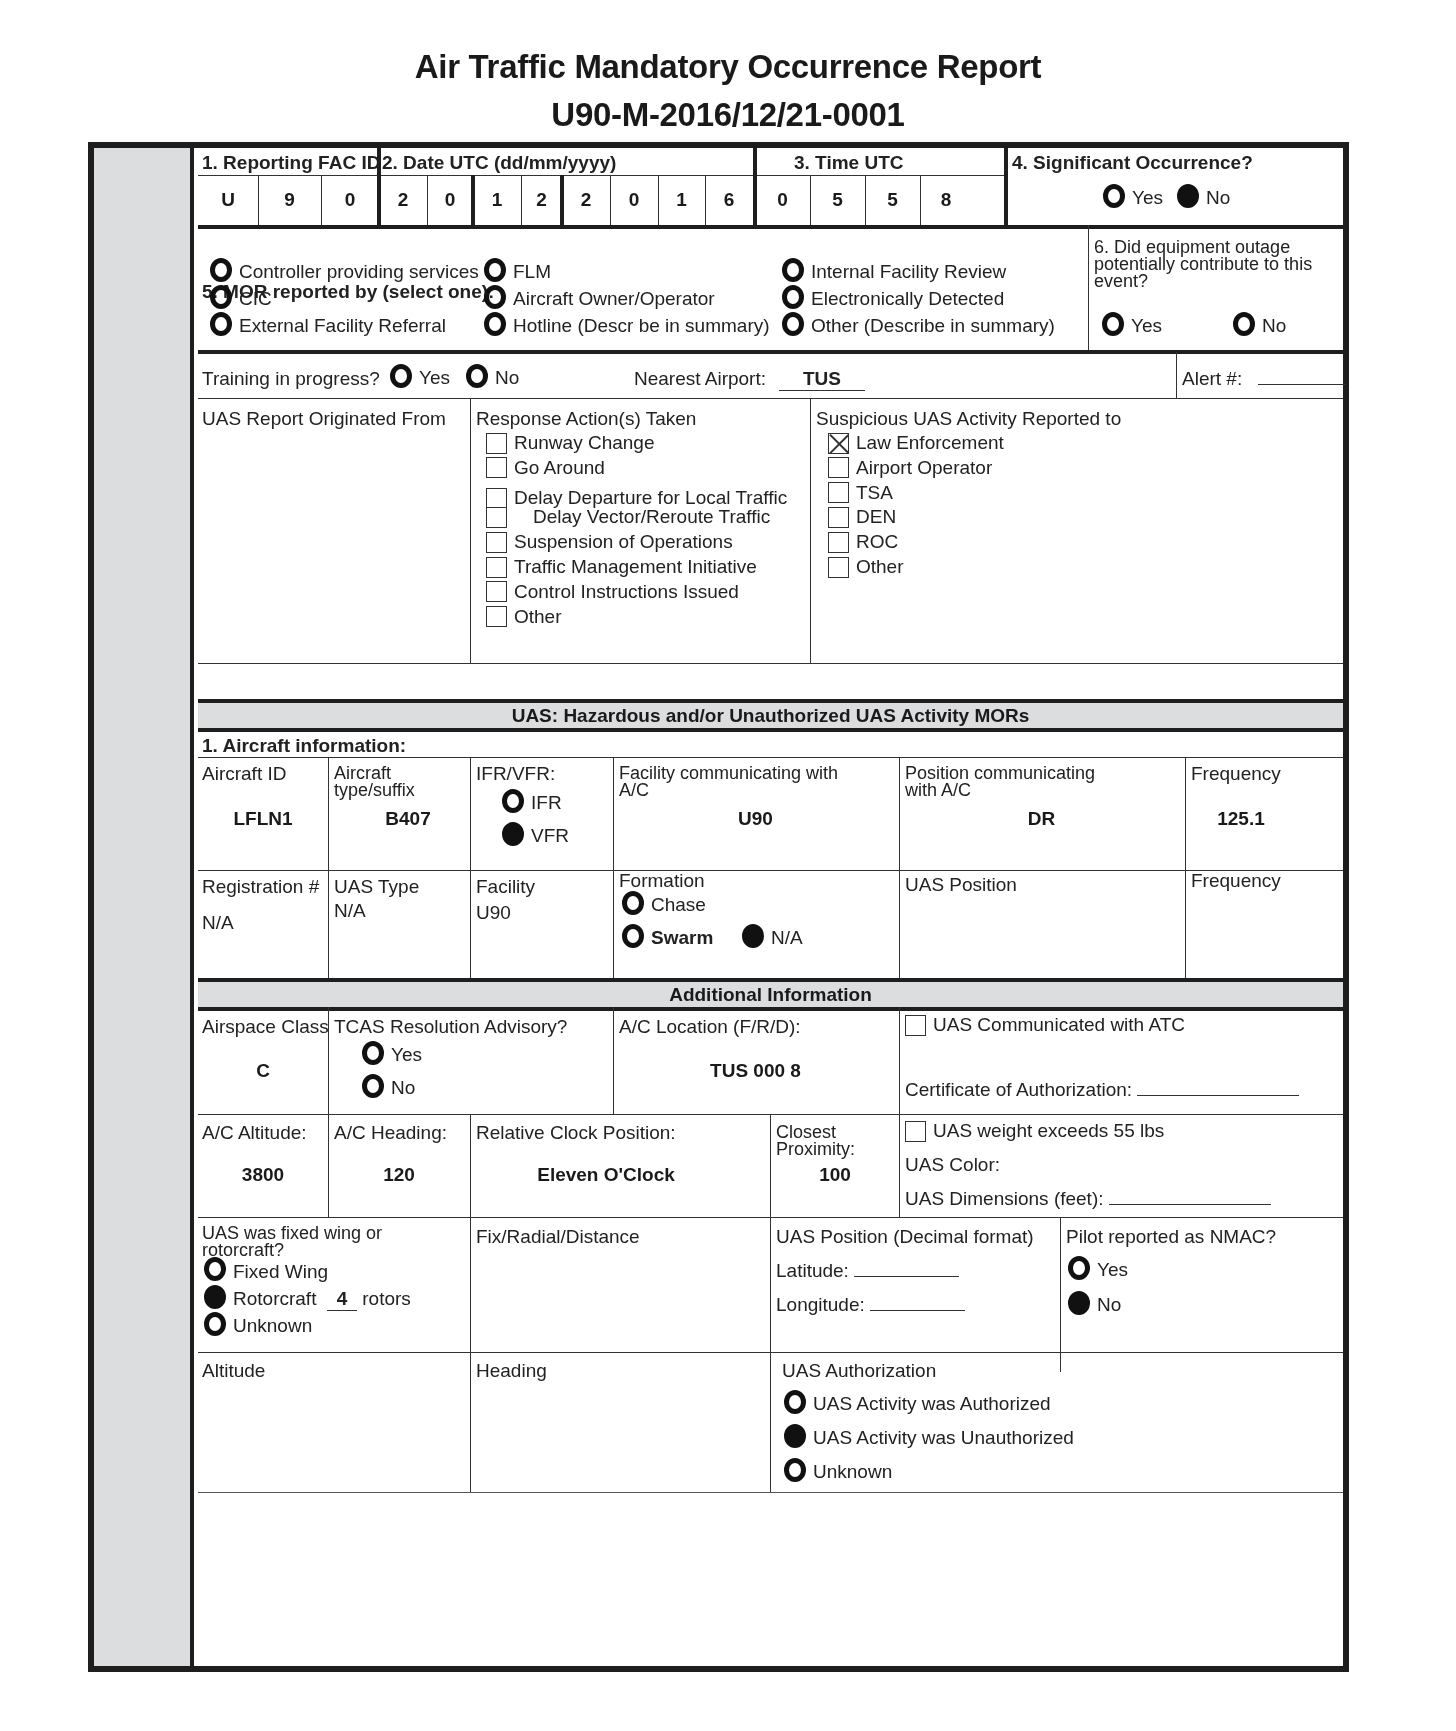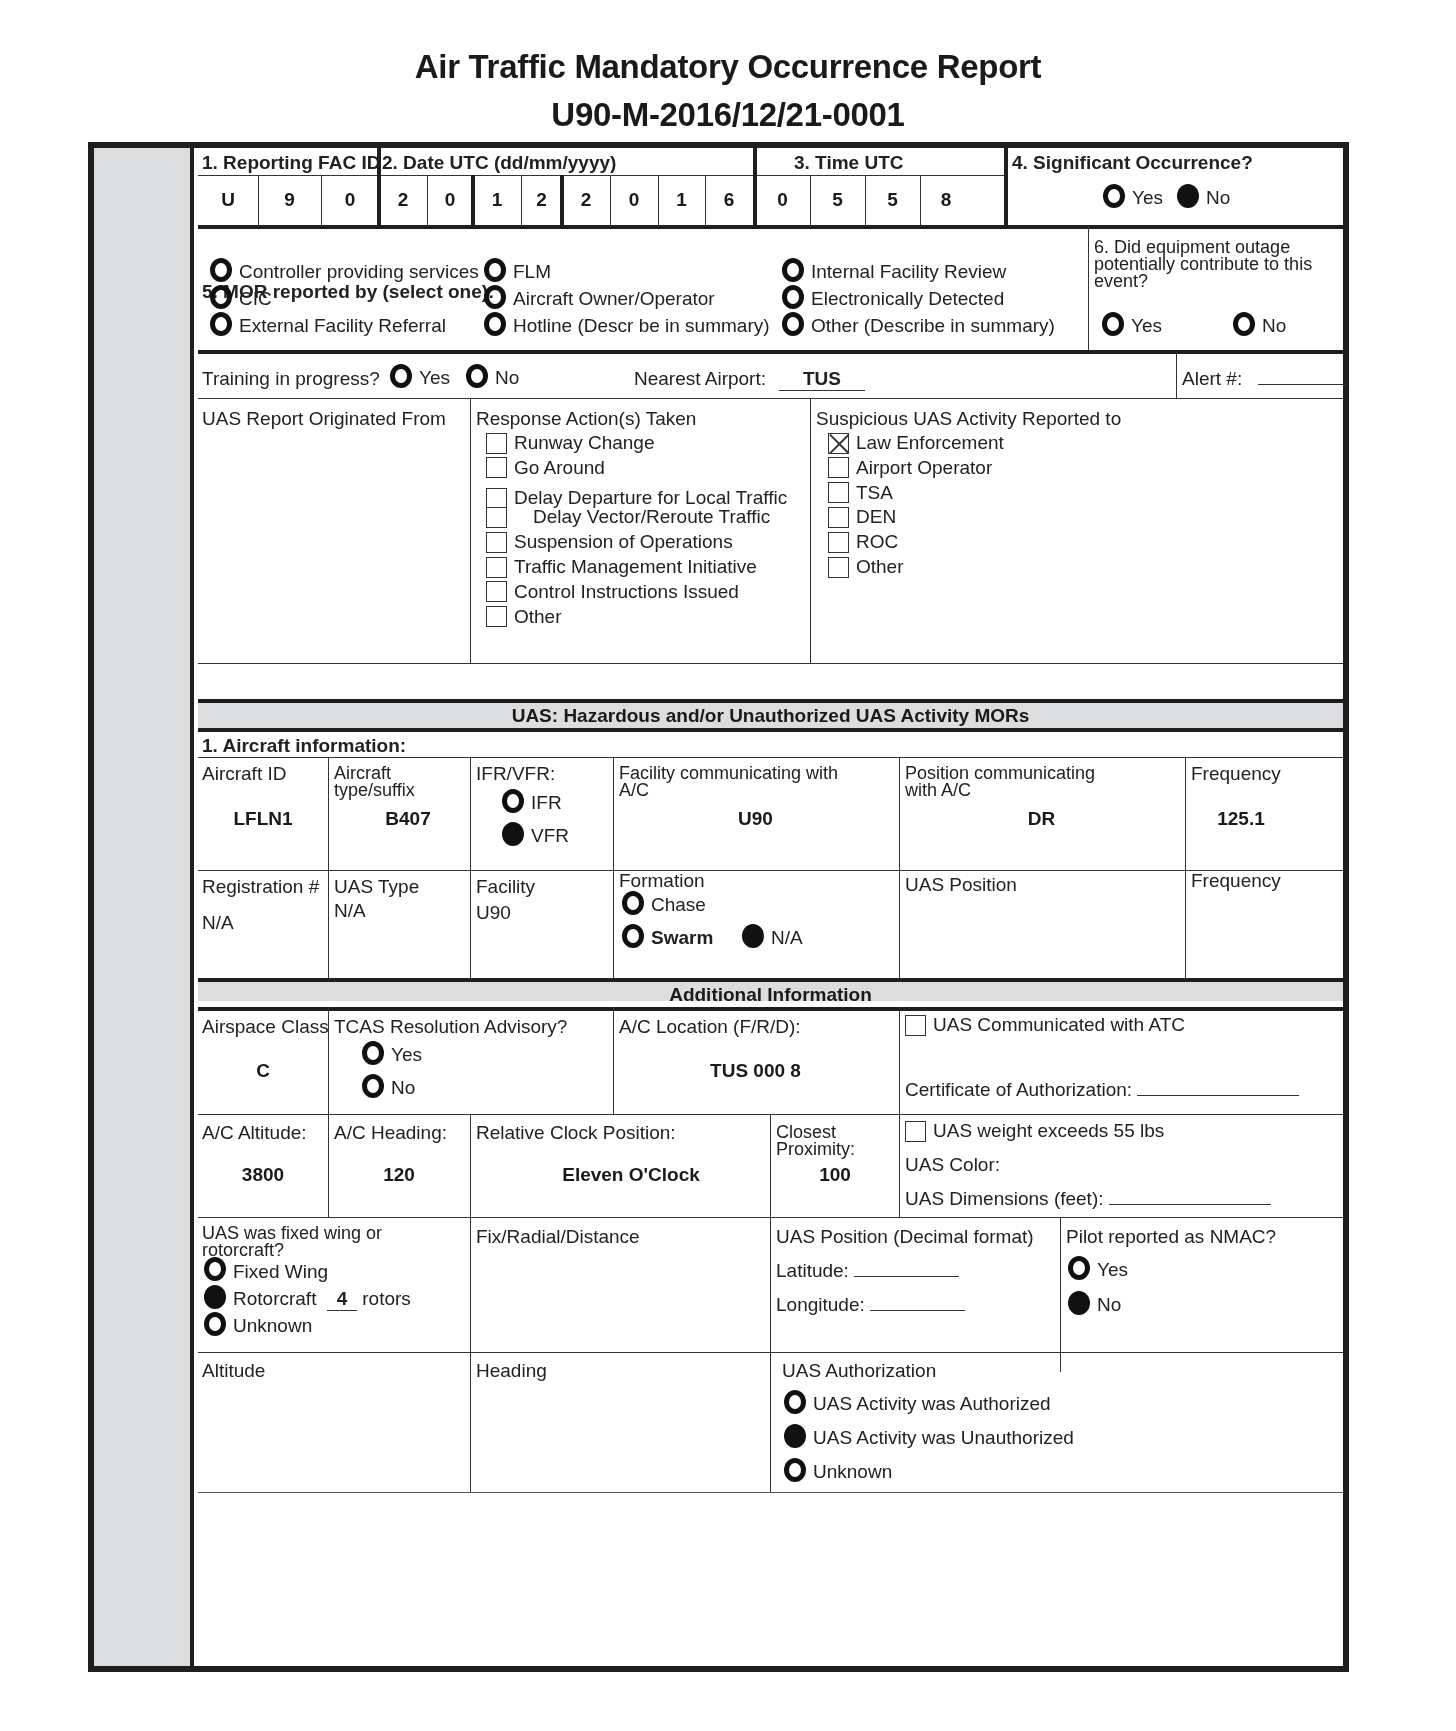--- a/index.html
+++ b/index.html
@@ -287,21 +287,21 @@
         <span>Swarm</span>
       </div>
     <div class="opt" style="left:544px;top:778px;">
         <span class="radio on"></span>
         <span>N/A</span>
       </div>
     <div class="lbl" style="left:707px;top:726px;">UAS Position</div>
     <div class="lbl" style="left:993px;top:722px;">Frequency</div>
 
     <div class="hl thick" style="left:0;right:0;top:830px;"></div>
-    <div class="band" style="top:834px;height:19px;line-height:25px;">Additional Information</div>
+    <div class="band" style="top:834px;height:25px;line-height:25px;">Additional Information</div>
     <div class="hl thick" style="left:0;right:0;top:859px;"></div>
 
     <div class="lbl" style="left:4px;top:868px;">Airspace Class</div>
     <div class="val" style="left:0;width:130px;top:912px;">C</div>
     <div class="vl" style="left:130px;top:859px;height:107px;"></div>
     <div class="lbl" style="left:136px;top:868px;">TCAS Resolution Advisory?</div>
     <div class="opt" style="left:164px;top:895px;">
         <span class="radio"></span>
         <span>Yes</span>
       </div>
@@ -321,21 +321,21 @@
 
     <div class="hl" style="left:0;right:0;top:966px;"></div>
 
     <div class="lbl" style="left:4px;top:974px;">A/C Altitude:</div>
     <div class="val" style="left:0;width:130px;top:1016px;">3800</div>
     <div class="vl" style="left:130px;top:966px;height:103px;"></div>
     <div class="lbl" style="left:136px;top:974px;">A/C Heading:</div>
     <div class="val" style="left:130px;width:142px;top:1016px;">120</div>
     <div class="vl" style="left:272px;top:966px;height:258px;"></div>
     <div class="lbl" style="left:278px;top:974px;">Relative Clock Position:</div>
-    <div class="val" style="left:280px;width:300px;top:1016px;padding-left:6px;">Eleven O'Clock</div>
+    <div class="val" style="left:255px;width:300px;top:1016px;padding-left:6px;">Eleven O'Clock</div>
     <div class="vl" style="left:572px;top:966px;height:258px;"></div>
     <div class="lbl small" style="left:578px;top:976px;width:110px;">Closest Proximity:</div>
     <div class="val" style="left:572px;width:130px;top:1016px;">100</div>
     <div class="opt" style="left:707px;top:972px;">
         <span class="cb"></span>
         <span>UAS weight exceeds 55 lbs</span>
       </div>
     <div class="lbl" style="left:707px;top:1006px;">UAS Color:</div>
     <div class="lbl" style="left:707px;top:1040px;"><span>UAS Dimensions (feet):</span> <span class="uline" style="min-width:162px;"></span></div>
 

